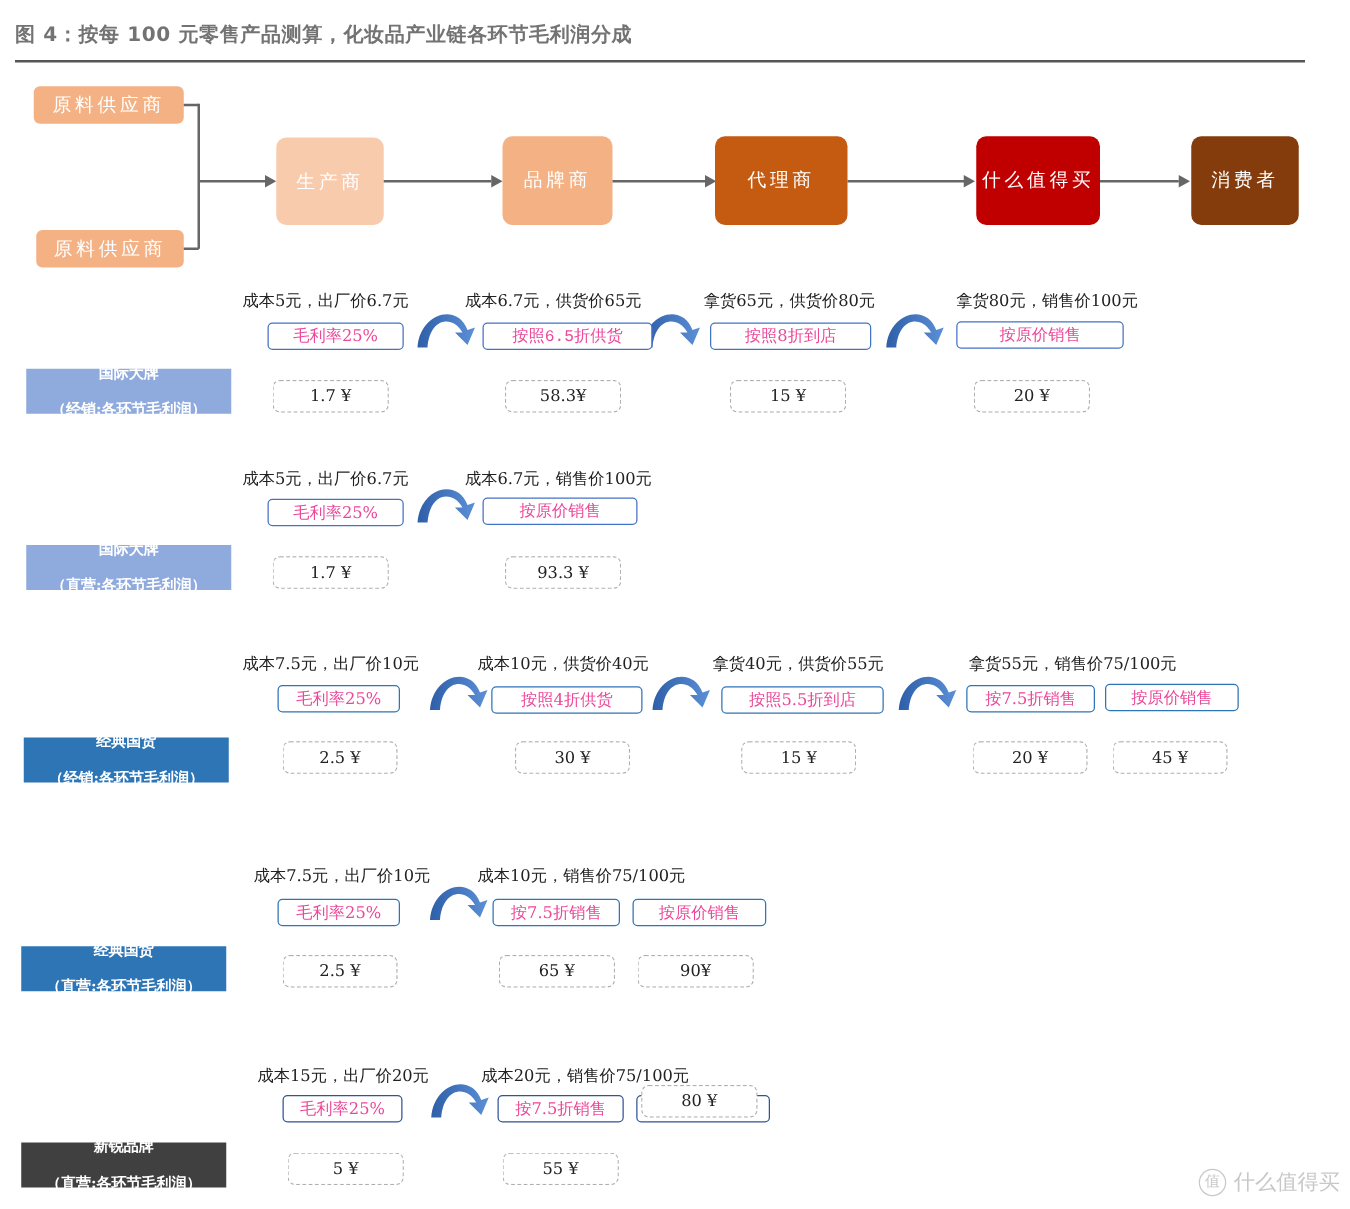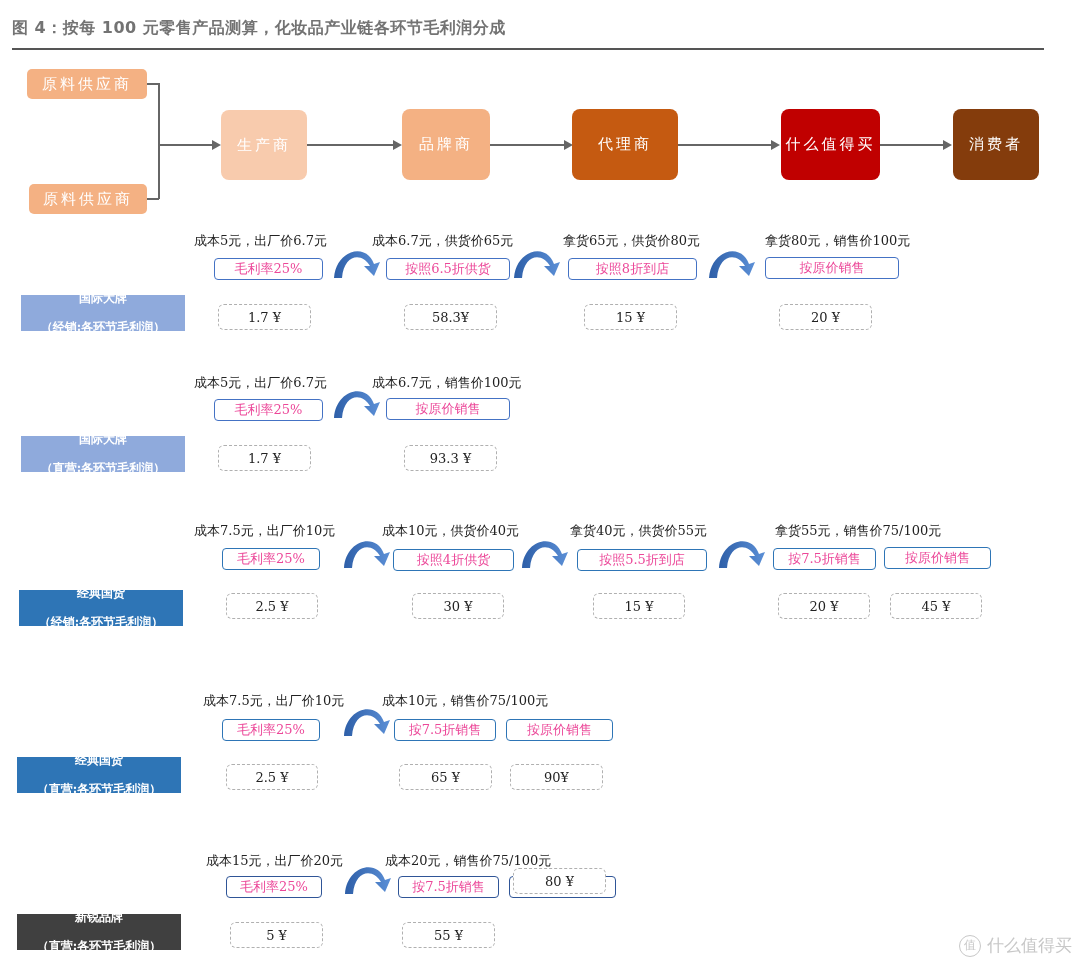--- a/index.html
+++ b/index.html
@@ -97,21 +97,21 @@
 <svg class="curve" style="left:330px;top:240px;" width="56" height="40">
     <use href="#curve-arrow"></use>
   </svg>
 <svg class="curve" style="left:510px;top:240px;" width="56" height="40">
     <use href="#curve-arrow"></use>
   </svg>
 <svg class="curve" style="left:705px;top:240px;" width="56" height="40">
     <use href="#curve-arrow"></use>
   </svg>
 <div class="pill" style="left:214px;top:258px;width:109px;">毛利率25%</div>
-<div class="pill" style="left:386px;top:258px;width:124px;">按照6.5折供货</div>
+<div class="pill" style="left:386px;top:258px;width:136px;font-family:Liberation Mono, monospace;">按照6.5折供货</div>
 <div class="pill" style="left:568px;top:258px;width:129px;">按照8折到店</div>
 <div class="pill" style="left:765px;top:257px;width:134px;">按原价销售</div>
 <div class="label" style="left:21px;top:295px;background:#8faadc;">
   <span>国际大牌</span>
   <span>（经销:各环节毛利润）</span>
 </div>
 <div class="val" style="left:218px;top:304px;width:93px;">1.7 ¥</div>
 <div class="val" style="left:404px;top:304px;width:93px;">58.3¥</div>
 <div class="val" style="left:584px;top:304px;width:93px;">15 ¥</div>
 <div class="val" style="left:779px;top:304px;width:93px;">20 ¥</div>

